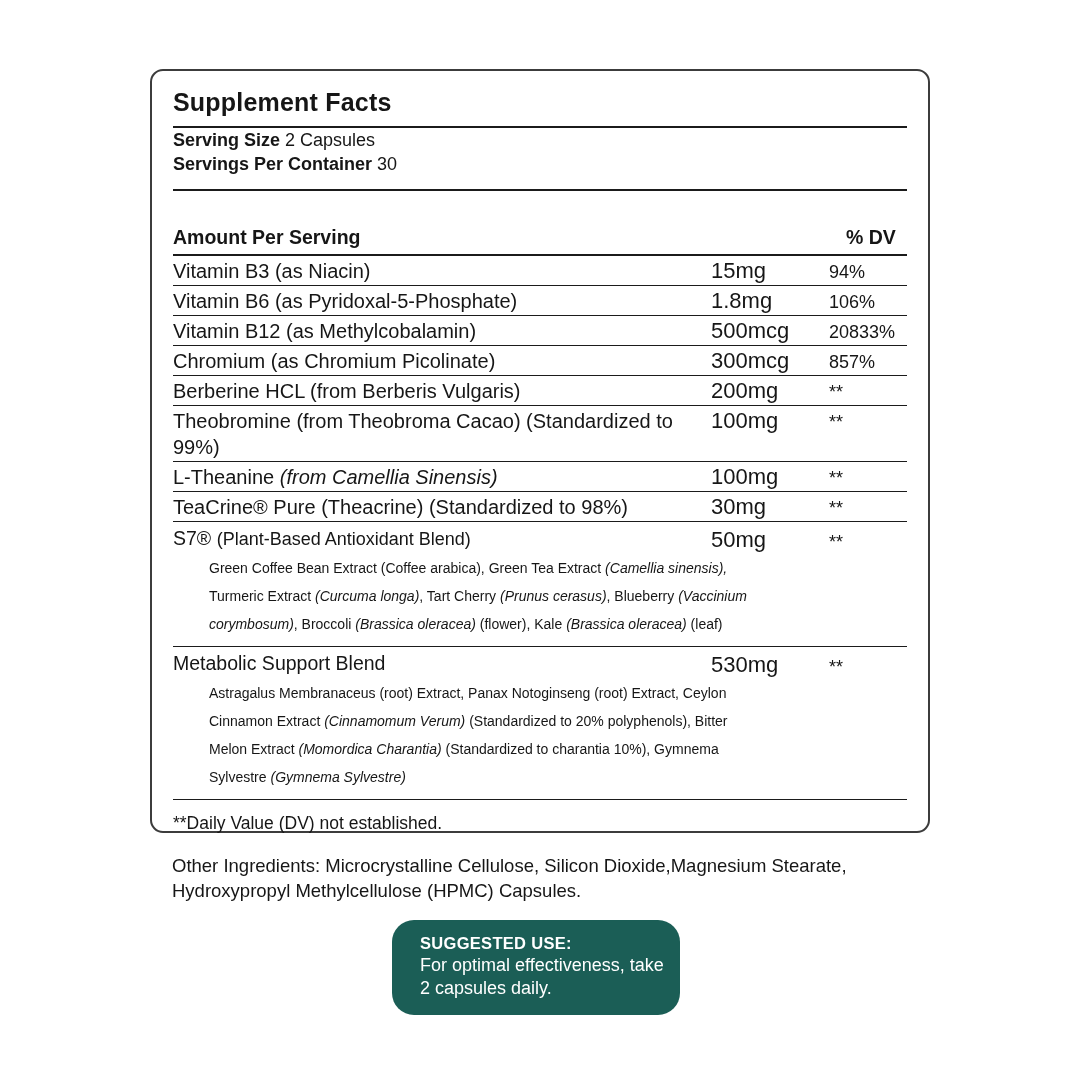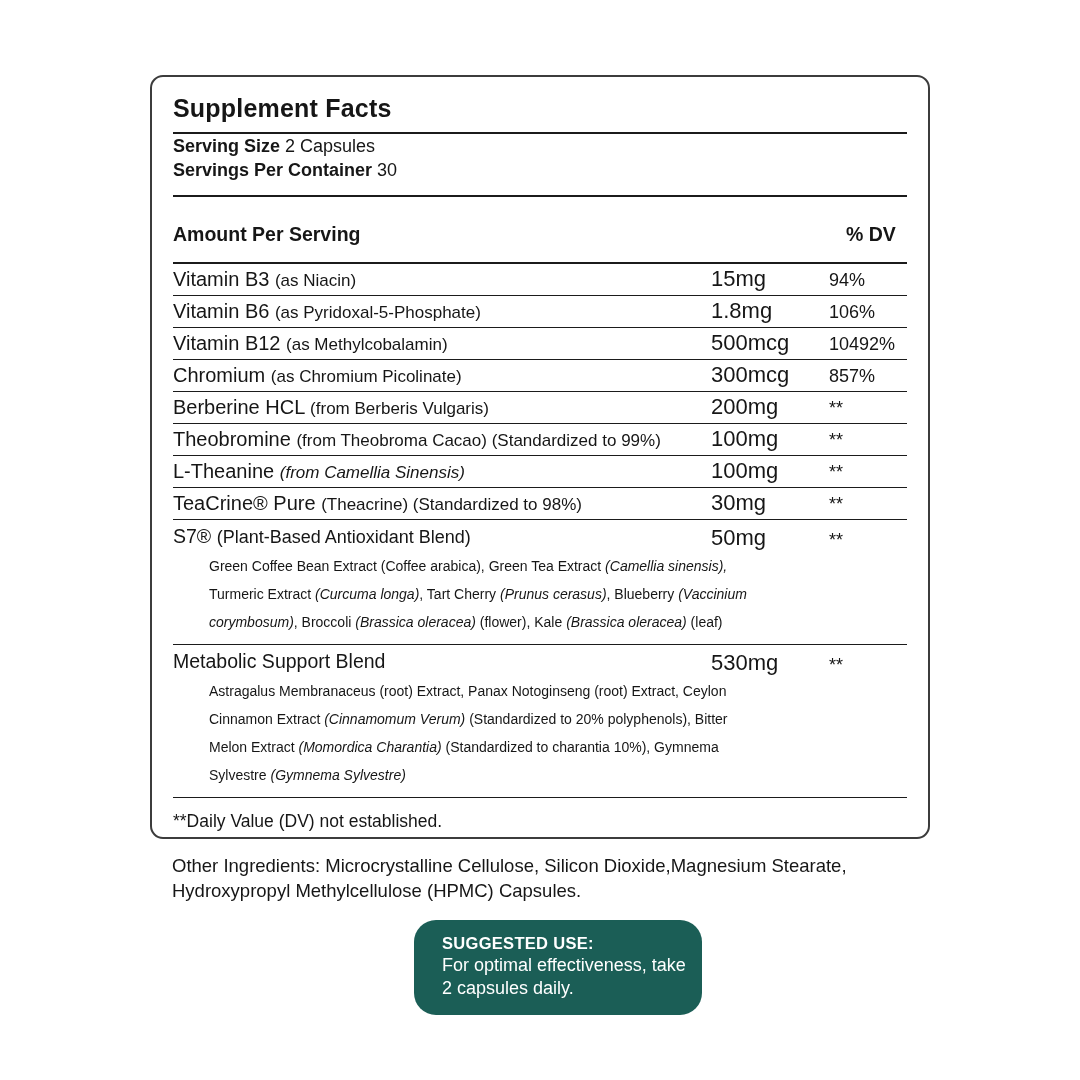--- a/index.html
+++ b/index.html
@@ -1,60 +1,60 @@
 <!DOCTYPE html>
 <html><head>
 <meta charset="utf-8">
 <style>
   * { margin:0; padding:0; box-sizing:border-box; }
   html,body { width:1080px; height:1080px; background:#ffffff;
     font-family:"Liberation Sans", sans-serif; color:#161616; }
   .page { position:relative; width:1080px; height:1080px; overflow:hidden; }
 
   .facts-box {
-    position:absolute; left:150px; top:75px; width:780px; height:764px;
+    position:absolute; left:150px; top:69px; width:780px; height:764px;
     border:2px solid #3c3c3c; border-radius:13px; background:#fff;
     padding:0 21px;
   }
   .sf-title {
     font-size:25px; font-weight:700; line-height:25px;
     padding:19px 0 11px; border-bottom:2px solid #1b1b1b; letter-spacing:.2px;
   }
   .serving { padding:0 0 13px; border-bottom:2px solid #1b1b1b;
     font-size:18px; line-height:24px; }
   .serving b { font-weight:700; }
 
-  .table-header { display:flex; margin-top:25px; padding-bottom:16px;
+  .table-header { display:flex; margin-top:34px; padding-bottom:5px;
     border-bottom:2.5px solid #1b1b1b; font-weight:700; font-size:19.5px; line-height:24px; }
   .col-name { width:538px; }
   .col-amount { width:118px; }
   .col-dv { flex:1; }
   .table-header .col-dv { padding-left:17px; }
 
   .row { display:flex; align-items:baseline; padding:2px 0 1px;
     border-bottom:1.8px solid #1b1b1b; }
   .row .name { font-size:20px; line-height:26px; }
-  .qual { font-size:17px; }
+  .qual { font-size:20px; }
   .italic { font-style:italic; }
   .amount { font-size:22px; }
   .dv { font-size:18px; }
 
   .blend { padding:3px 0 8px; border-bottom:1.8px solid #1b1b1b; }
   .blend-head { display:flex; align-items:flex-end; }
   .blend-head .name { font-size:19.5px; line-height:27px; }
   .blend-head .qual { font-size:18px; }
   .blend-desc { width:552px; font-size:14px; line-height:28px; margin-top:1px;margin-left:36px; }
   .blend-desc .it { font-style:italic; }
 
   .footnote { padding:11px 0 0; font-size:17.5px; line-height:24px; }
 
   .other-ingredients { position:absolute; left:172px; top:853px; width:742px;
     font-size:18.5px; line-height:25px; }
 
-  .suggested-box { position:absolute; left:414px; top:920px; width:288px;
+  .suggested-box { position:absolute; left:392px; top:920px; width:288px;
     border-radius:22px; padding:13px 14px 15px 28px; color:#ffffff; }
   .suggested-title { font-size:16.5px; font-weight:700; letter-spacing:.3px; line-height:21px; }
   .suggested-body { font-size:18px; line-height:23px; white-space:pre-line; }
 </style>
 </head>
 <body>
 
 <div class="page">
 
   <div class="facts-box">
@@ -80,21 +80,21 @@
 
     <div class="row">
       <div class="col-name name"><span>Vitamin B6 </span><span class="qual">(as Pyridoxal-5-Phosphate)</span></div>
       <div class="col-amount amount">1.8mg</div>
       <div class="col-dv dv">106%</div>
     </div>
 
     <div class="row">
       <div class="col-name name"><span>Vitamin B12 </span><span class="qual">(as Methylcobalamin)</span></div>
       <div class="col-amount amount">500mcg</div>
-      <div class="col-dv dv">10492%</div>
+      <div class="col-dv dv">20833%</div>
     </div>
 
     <div class="row">
       <div class="col-name name"><span>Chromium </span><span class="qual">(as Chromium Picolinate)</span></div>
       <div class="col-amount amount">300mcg</div>
       <div class="col-dv dv">857%</div>
     </div>
 
     <div class="row">
       <div class="col-name name"><span>Berberine HCL </span><span class="qual">(from Berberis Vulgaris)</span></div>

